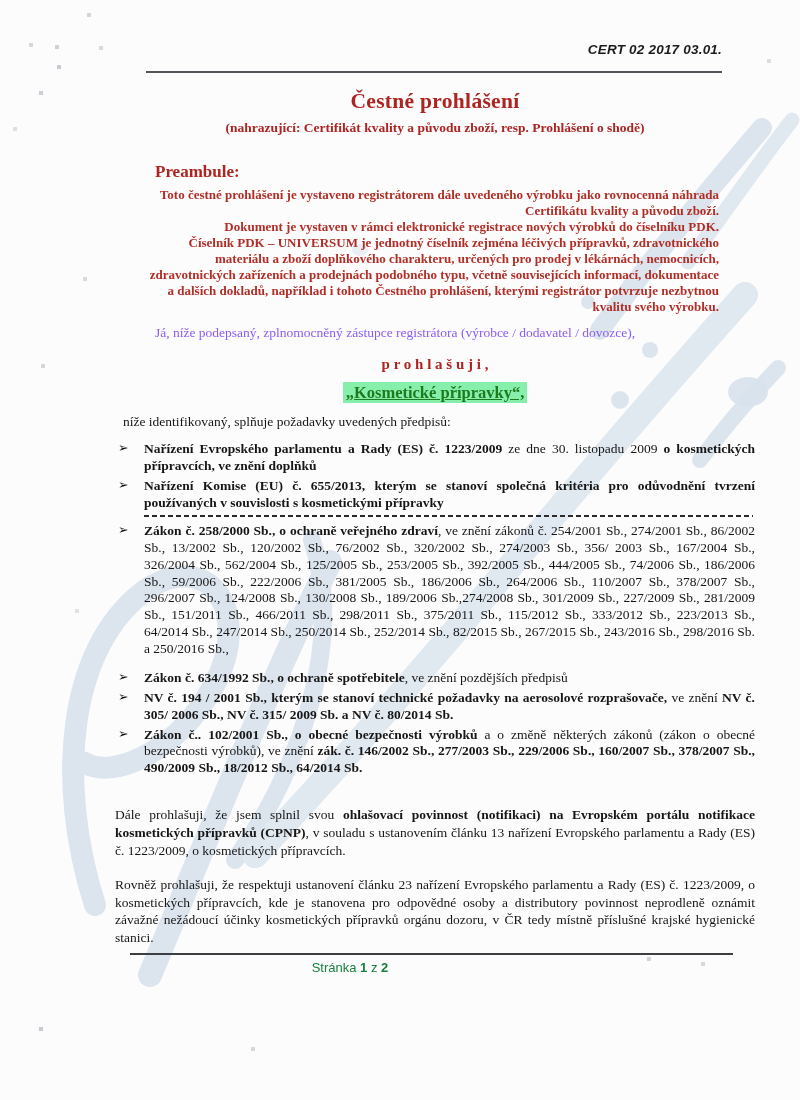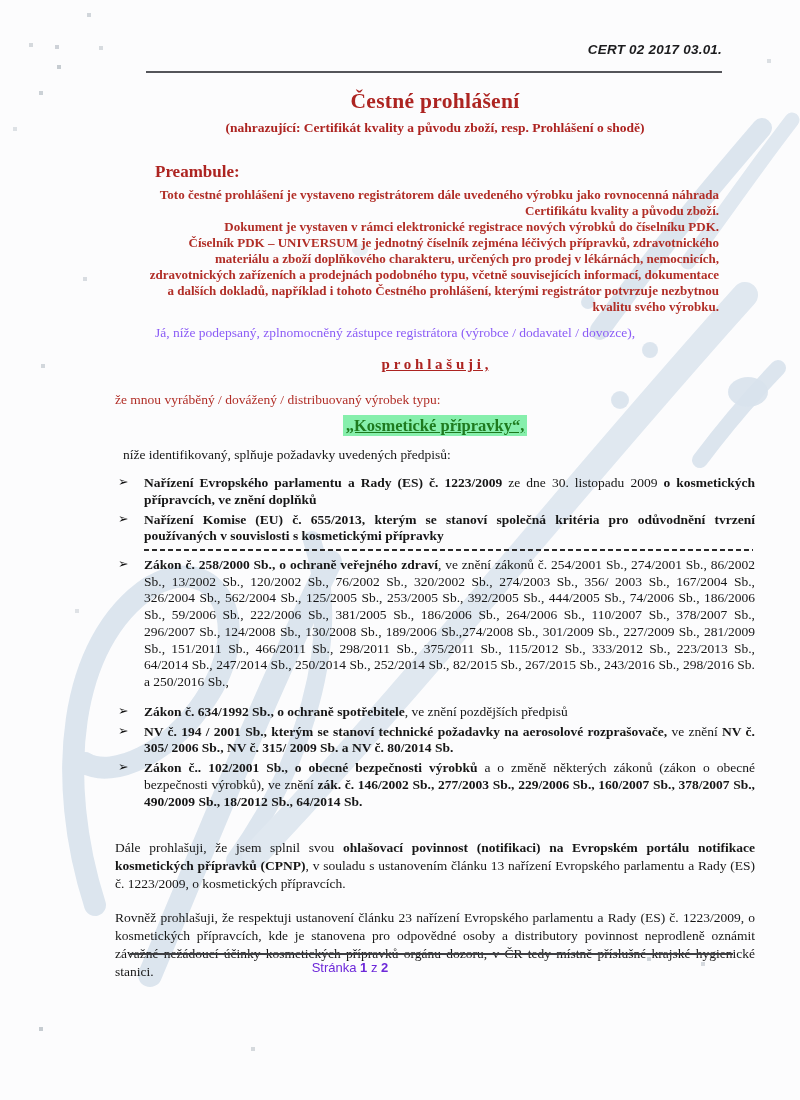--- a/index.html
+++ b/index.html
@@ -29,42 +29,42 @@
   .header-code{font-family:"Liberation Sans", sans-serif;font-style:italic;font-weight:bold;
     font-size:13.5px;color:#1c1c1e;letter-spacing:.2px;}
   
   .doc{position:absolute;left:115px;top:88px;width:640px;font-size:13.5px;line-height:1.3;}
   .title{margin:0;text-align:center;font-size:21.5px;font-weight:bold;color:#ad2421;letter-spacing:.3px;}
   .subtitle{margin:3px 0 0;text-align:center;font-size:13.5px;font-weight:bold;color:#ad2421;}
   .preamble{margin:25px 36px 0 32px;}
   .preamble-heading{margin:0 8px 3px;font-size:17px;font-weight:bold;color:#ad2421;}
   .preamble-body p{margin:0;font-size:13px;font-weight:bold;color:#b12e27;line-height:1.24;text-align:right;}
   .declarer{margin:9px 0 0 40px;color:#8b5cf6;}
-  .prohlasuji{margin:13px 0 0;text-align:center;font-weight:bold;font-size:15px;color:#ad2421;text-decoration:underline;}
+  .prohlasuji{margin:13px 0 0;text-align:center;font-weight:bold;font-size:15px;color:#ad2421;}
   .product-intro{margin:16px 0 0;color:#b12e27;}
   .product-line{margin:7px 0 0;text-align:center;}
   .product-name{display:inline-block;font-size:16.5px;font-weight:bold;color:#1e7a1e;
     background:#86efac;text-decoration:underline;padding:0 3px;}
   .identified{margin:10px 0 0 8px;}
   
   .regulations{list-style:none;margin:11px 0 0;padding:0;}
   .reg-item{position:relative;padding-left:29px;text-align:justify;margin:0 0 3px;line-height:1.24;}
   .reg-item .marker{position:absolute;left:3px;top:0;font-size:12.5px;color:#111;}
   .reg-item.spaced{margin-top:13px;}
   .reg-divider{height:2px;margin:4px 2px 6px 29px;
     background:repeating-linear-gradient(90deg,#2b2b2b 0 5px,transparent 5px 8px);}
   .b{font-weight:bold;}
   
   .statement{margin:0;text-align:justify;line-height:1.33;}
   .statement.st1{margin-top:29px;}
   .statement.st2{margin-top:16px;}
   
   .footer-rule{position:absolute;top:953px;left:130px;width:603px;border-top:2px solid #3d3e42;}
   .footer-text{position:absolute;top:960px;left:100px;width:500px;text-align:center;
-    font-family:"Liberation Sans", sans-serif;font-size:13px;color:#6d28d9;}
+    font-family:"Liberation Sans", sans-serif;font-size:13px;color:#15803d;}
 </style>
 </head>
 <body>
 
 <div class="page">
 
   <svg class="watermark" viewBox="0 0 800 1100" width="800" height="1100" aria-hidden="true">
     <g fill="none" stroke="#d9e3ed" stroke-linecap="round" opacity="0.9">
       <path d="M 95 905 C 55 780 68 642 150 587 C 217 548 257 625 205 700 C 170 753 113 779 85 763" stroke-width="22"></path>
       <path d="M 150 975 C 205 845 262 700 330 562" stroke-width="24"></path>
@@ -98,21 +98,20 @@
       <div class="preamble-heading">Preambule:</div>
       <div class="preamble-body">
           <p>Toto čestné prohlášení je vystaveno registrátorem dále uvedeného výrobku jako rovnocenná náhrada Certifikátu kvality a původu zboží.</p>
           <p>Dokument je vystaven v rámci elektronické registrace nových výrobků do číselníku PDK.</p>
           <p>Číselník PDK – UNIVERSUM je jednotný číselník zejména léčivých přípravků, zdravotnického materiálu a zboží doplňkového charakteru, určených pro prodej v lékárnách, nemocnicích, zdravotnických zařízeních a prodejnách podobného typu, včetně souvisejících informací, dokumentace a dalších dokladů, například i tohoto Čestného prohlášení, kterými registrátor potvrzuje nezbytnou kvalitu svého výrobku.</p>
         </div>
     </div>
 
     <div class="declarer">Já, níže podepsaný, zplnomocněný zástupce registrátora (výrobce / dodavatel / dovozce),</div>
     <div class="prohlasuji">p r o h l a š u j i ,</div>
-    <div class="product-intro">že mnou vyráběný / dovážený  / distribuovaný výrobek typu:</div>
     <div class="product-line">
       <span class="product-name">„Kosmetické přípravky“,</span>
     </div>
     <div class="identified">níže identifikovaný, splňuje požadavky uvedených předpisů:</div>
 
     <ul class="regulations">
         <li class="reg-item"><span class="marker">➢</span><span class="b">Nařízení Evropského parlamentu a Rady (ES) č. 1223/2009 </span><span>ze dne 30. listopadu 2009 </span><span class="b">o kosmetických přípravcích, ve znění doplňků</span></li>
         <li class="reg-item"><span class="marker">➢</span><span class="b">Nařízení Komise (EU) č. 655/2013, kterým se stanoví společná kritéria pro odůvodnění tvrzení používaných v souvislosti s kosmetickými přípravky</span></li>
         <li class="reg-divider"></li>
         <li class="reg-item"><span class="marker">➢</span><span class="b">Zákon č. 258/2000 Sb., o ochraně veřejného zdraví</span><span>, ve znění zákonů č. 254/2001 Sb., 274/2001 Sb., 86/2002 Sb., 13/2002 Sb., 120/2002 Sb., 76/2002 Sb., 320/2002 Sb., 274/2003 Sb., 356/ 2003 Sb., 167/2004 Sb., 326/2004 Sb., 562/2004 Sb., 125/2005 Sb., 253/2005 Sb., 392/2005 Sb., 444/2005 Sb., 74/2006 Sb., 186/2006 Sb., 59/2006 Sb., 222/2006 Sb., 381/2005 Sb., 186/2006 Sb., 264/2006 Sb., 110/2007 Sb., 378/2007 Sb., 296/2007 Sb., 124/2008 Sb., 130/2008 Sb., 189/2006 Sb.,274/2008 Sb., 301/2009 Sb., 227/2009 Sb., 281/2009 Sb., 151/2011 Sb., 466/2011 Sb., 298/2011 Sb., 375/2011 Sb., 115/2012 Sb., 333/2012 Sb., 223/2013 Sb., 64/2014 Sb., 247/2014 Sb., 250/2014 Sb., 252/2014 Sb., 82/2015 Sb., 267/2015 Sb., 243/2016 Sb., 298/2016 Sb. a 250/2016 Sb.,</span></li>

